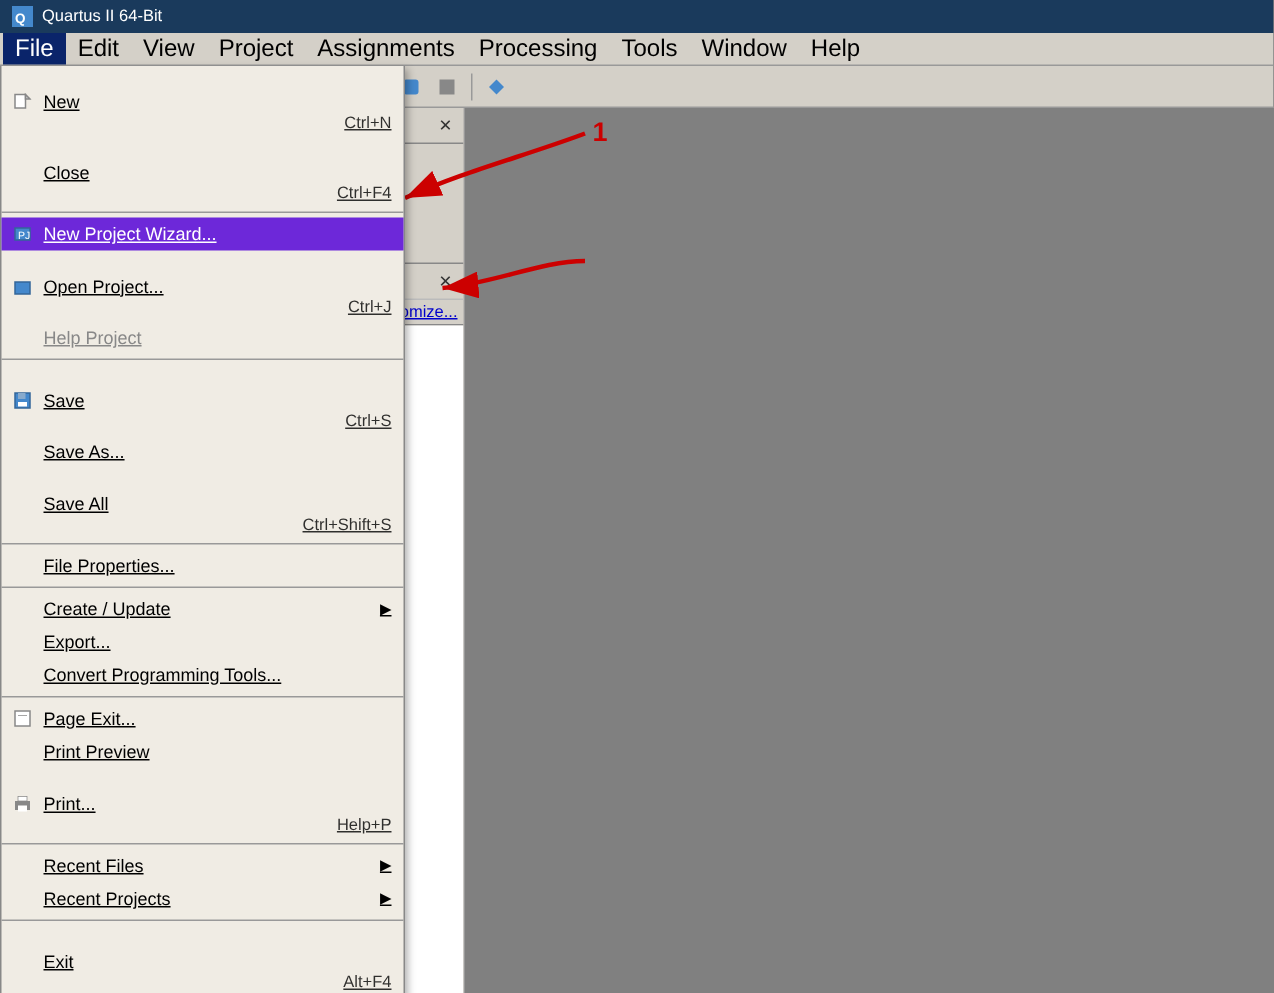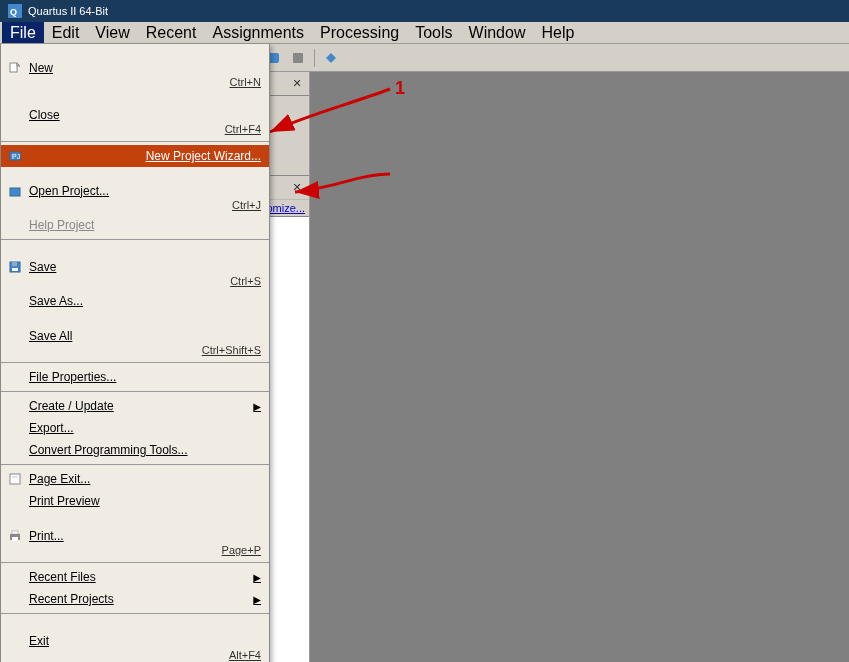--- a/index.html
+++ b/index.html
@@ -109,23 +109,22 @@
       display: flex;
       align-items: center;
       padding: 3px 8px 3px 28px;
       cursor: pointer;
       color: #000;
       min-height: 22px;
       position: relative;
       text-decoration: underline;
     }
     .dropdown-item.highlighted {
-      background: #c2410c;
+      background: #6d28d9;
       color: white;
-      justify-content: flex-end;
     }
     .dropdown-item.disabled {
       color: #888;
       cursor: default;
     }
     .dropdown-item .shortcut {
       margin-left: auto;
       font-size: 11px;
       color: inherit;
       opacity: 0.8;
@@ -281,21 +280,21 @@
       <text x="2" y="11" fill="white" font-size="9" font-weight="bold">Q</text>
     </svg>
   </span>
   <span>Quartus II 64-Bit</span>
 </div>
 
 <div class="menu-bar">
   <div class="menu-item active">File</div>
   <div class="menu-item">Edit</div>
   <div class="menu-item">View</div>
-  <div class="menu-item">Recent</div>
+  <div class="menu-item">Project</div>
   <div class="menu-item">Assignments</div>
   <div class="menu-item">Processing</div>
   <div class="menu-item">Tools</div>
   <div class="menu-item">Window</div>
   <div class="menu-item">Help</div>
 </div>
 
 <div class="toolbar">
   <select class="toolbar-combo">
     <option></option>
@@ -553,21 +552,21 @@
 
   <div class="dropdown-item">
     <span class="item-icon">
       <svg width="12" height="12" viewBox="0 0 12 12">
           <rect x="1" y="4" width="10" height="6" fill="#888"></rect>
           <rect x="3" y="7" width="6" height="4" fill="white"></rect>
           <rect x="3" y="1" width="6" height="3" fill="white" stroke="#888" stroke-width="0.5"></rect>
         </svg>
     </span>
     <span>Print...</span>
-    <span class="shortcut">Page+P</span>
+    <span class="shortcut">Help+P</span>
   </div>
 
   <div class="dropdown-separator"></div>
 
   <div class="dropdown-item">
     <span>Recent Files</span>
     <span class="arrow">▶</span>
   </div>
 
   <div class="dropdown-item">

